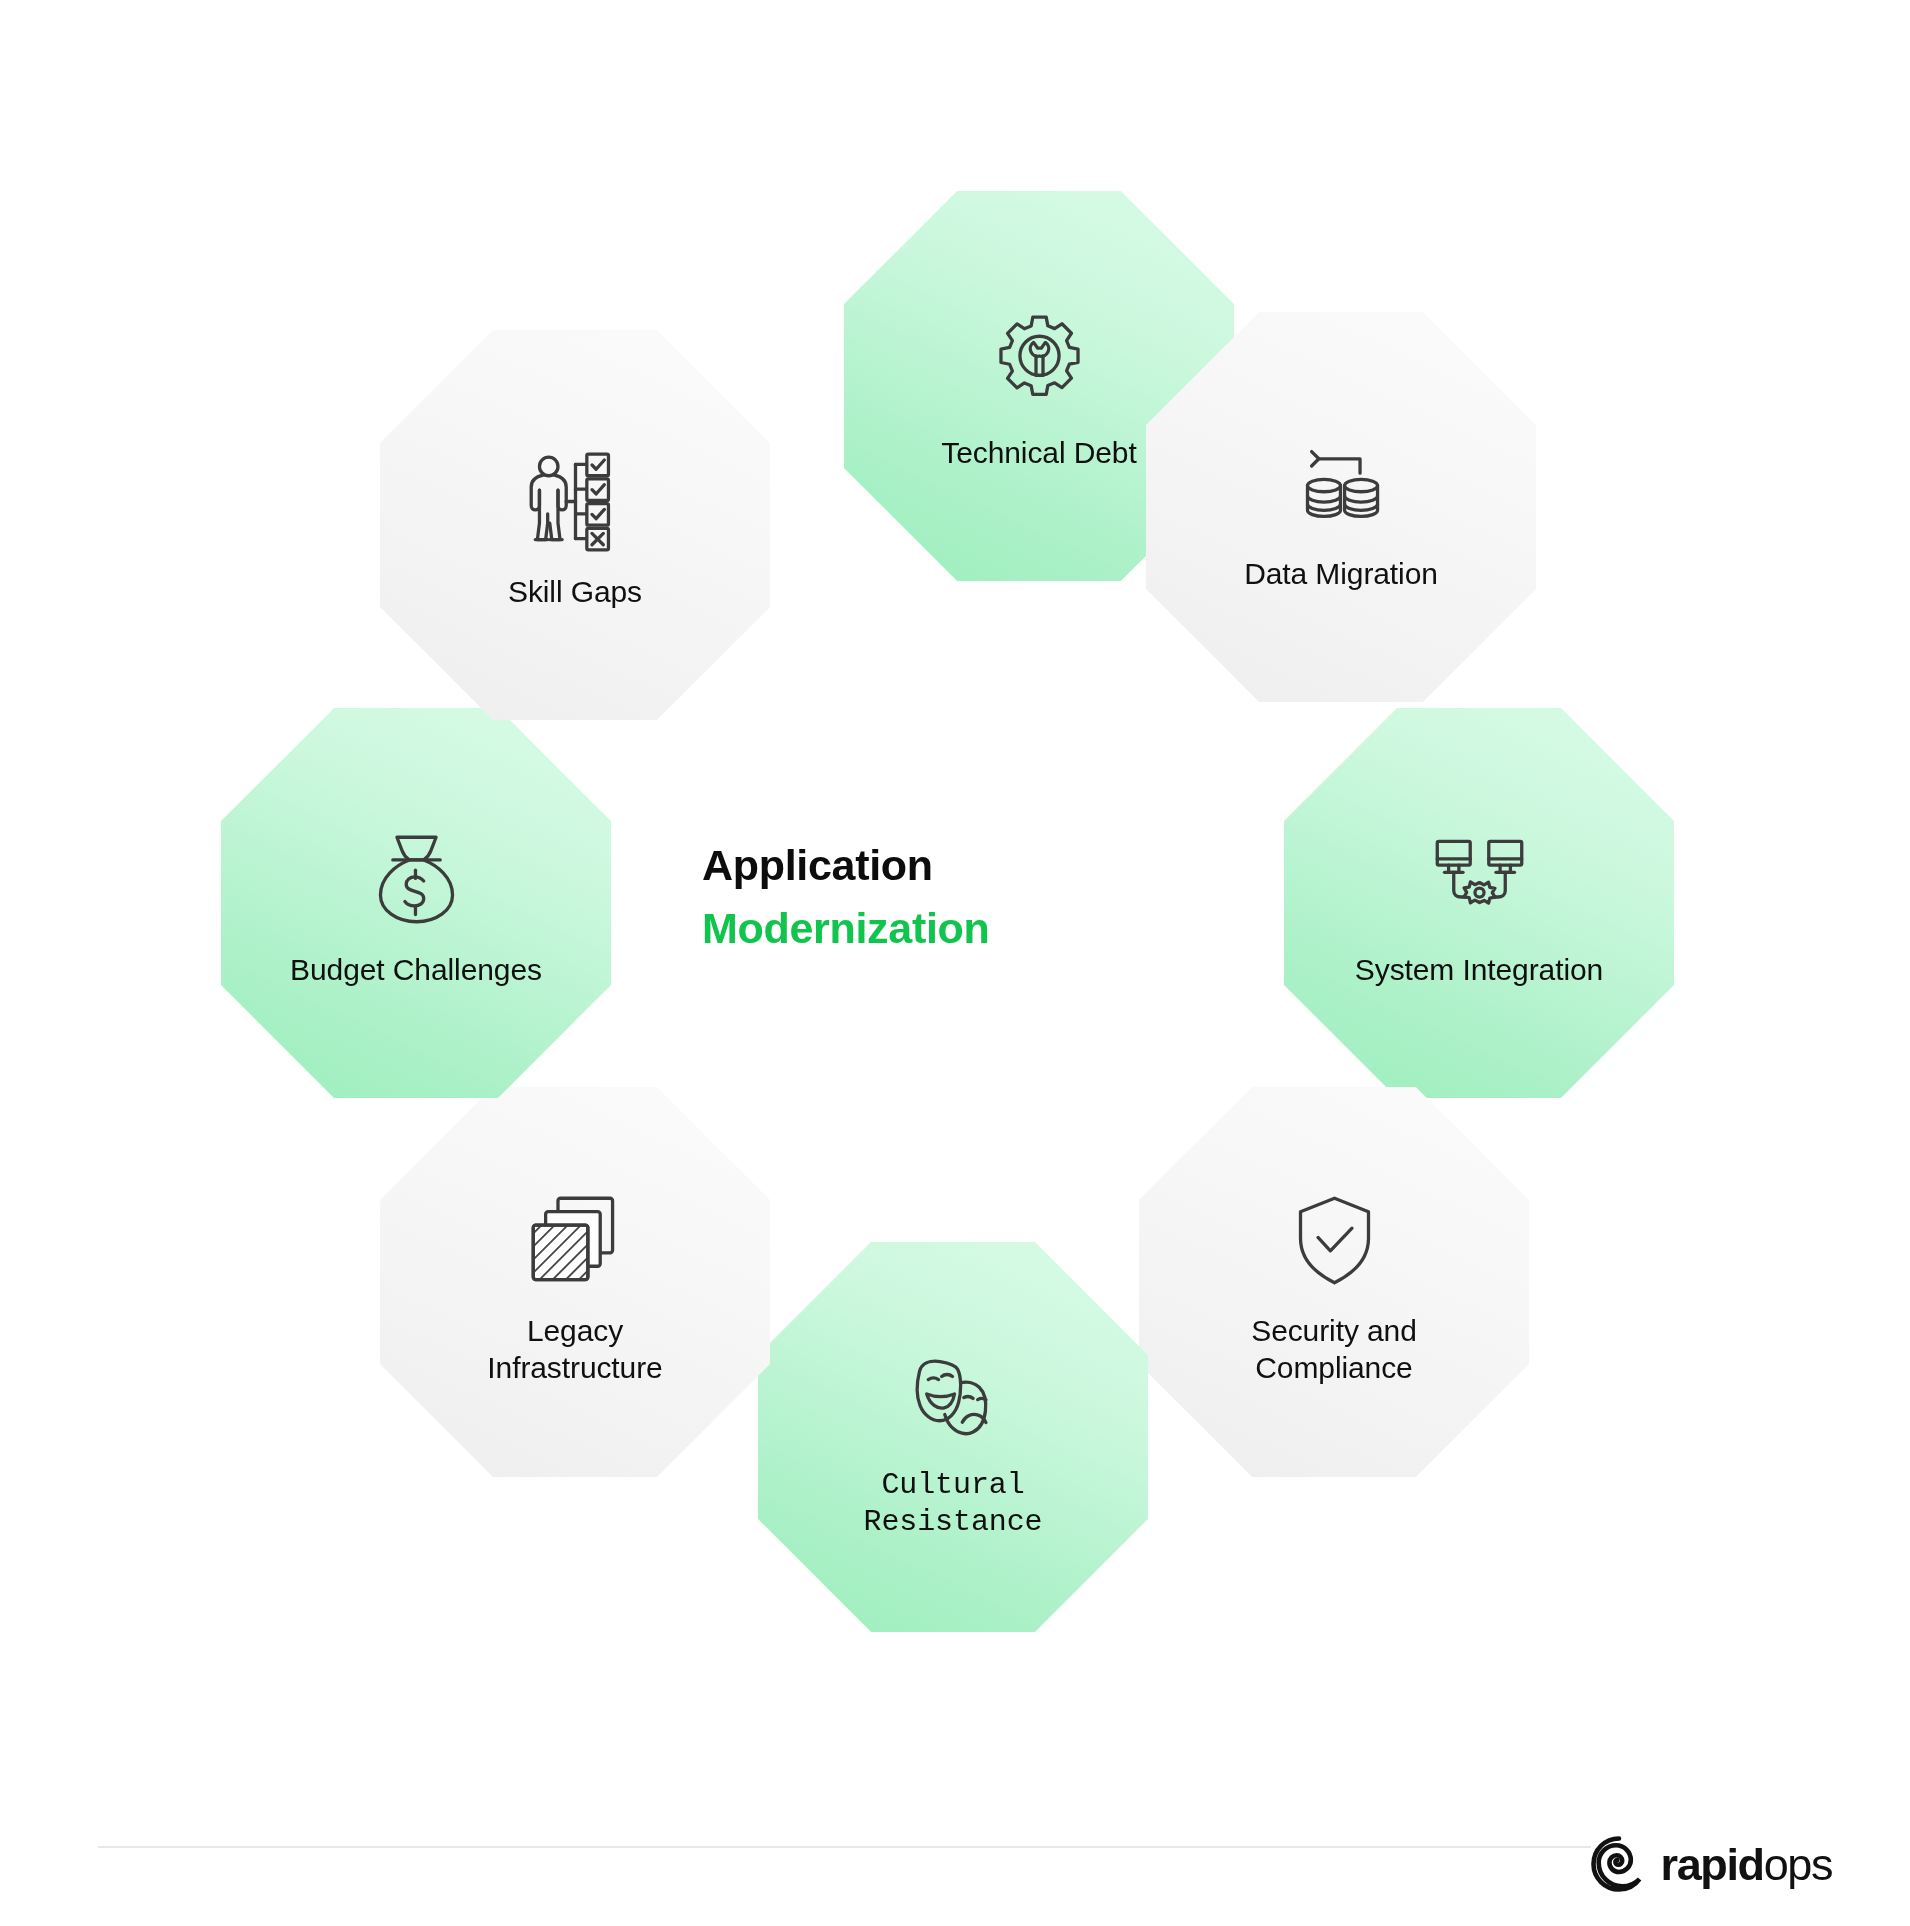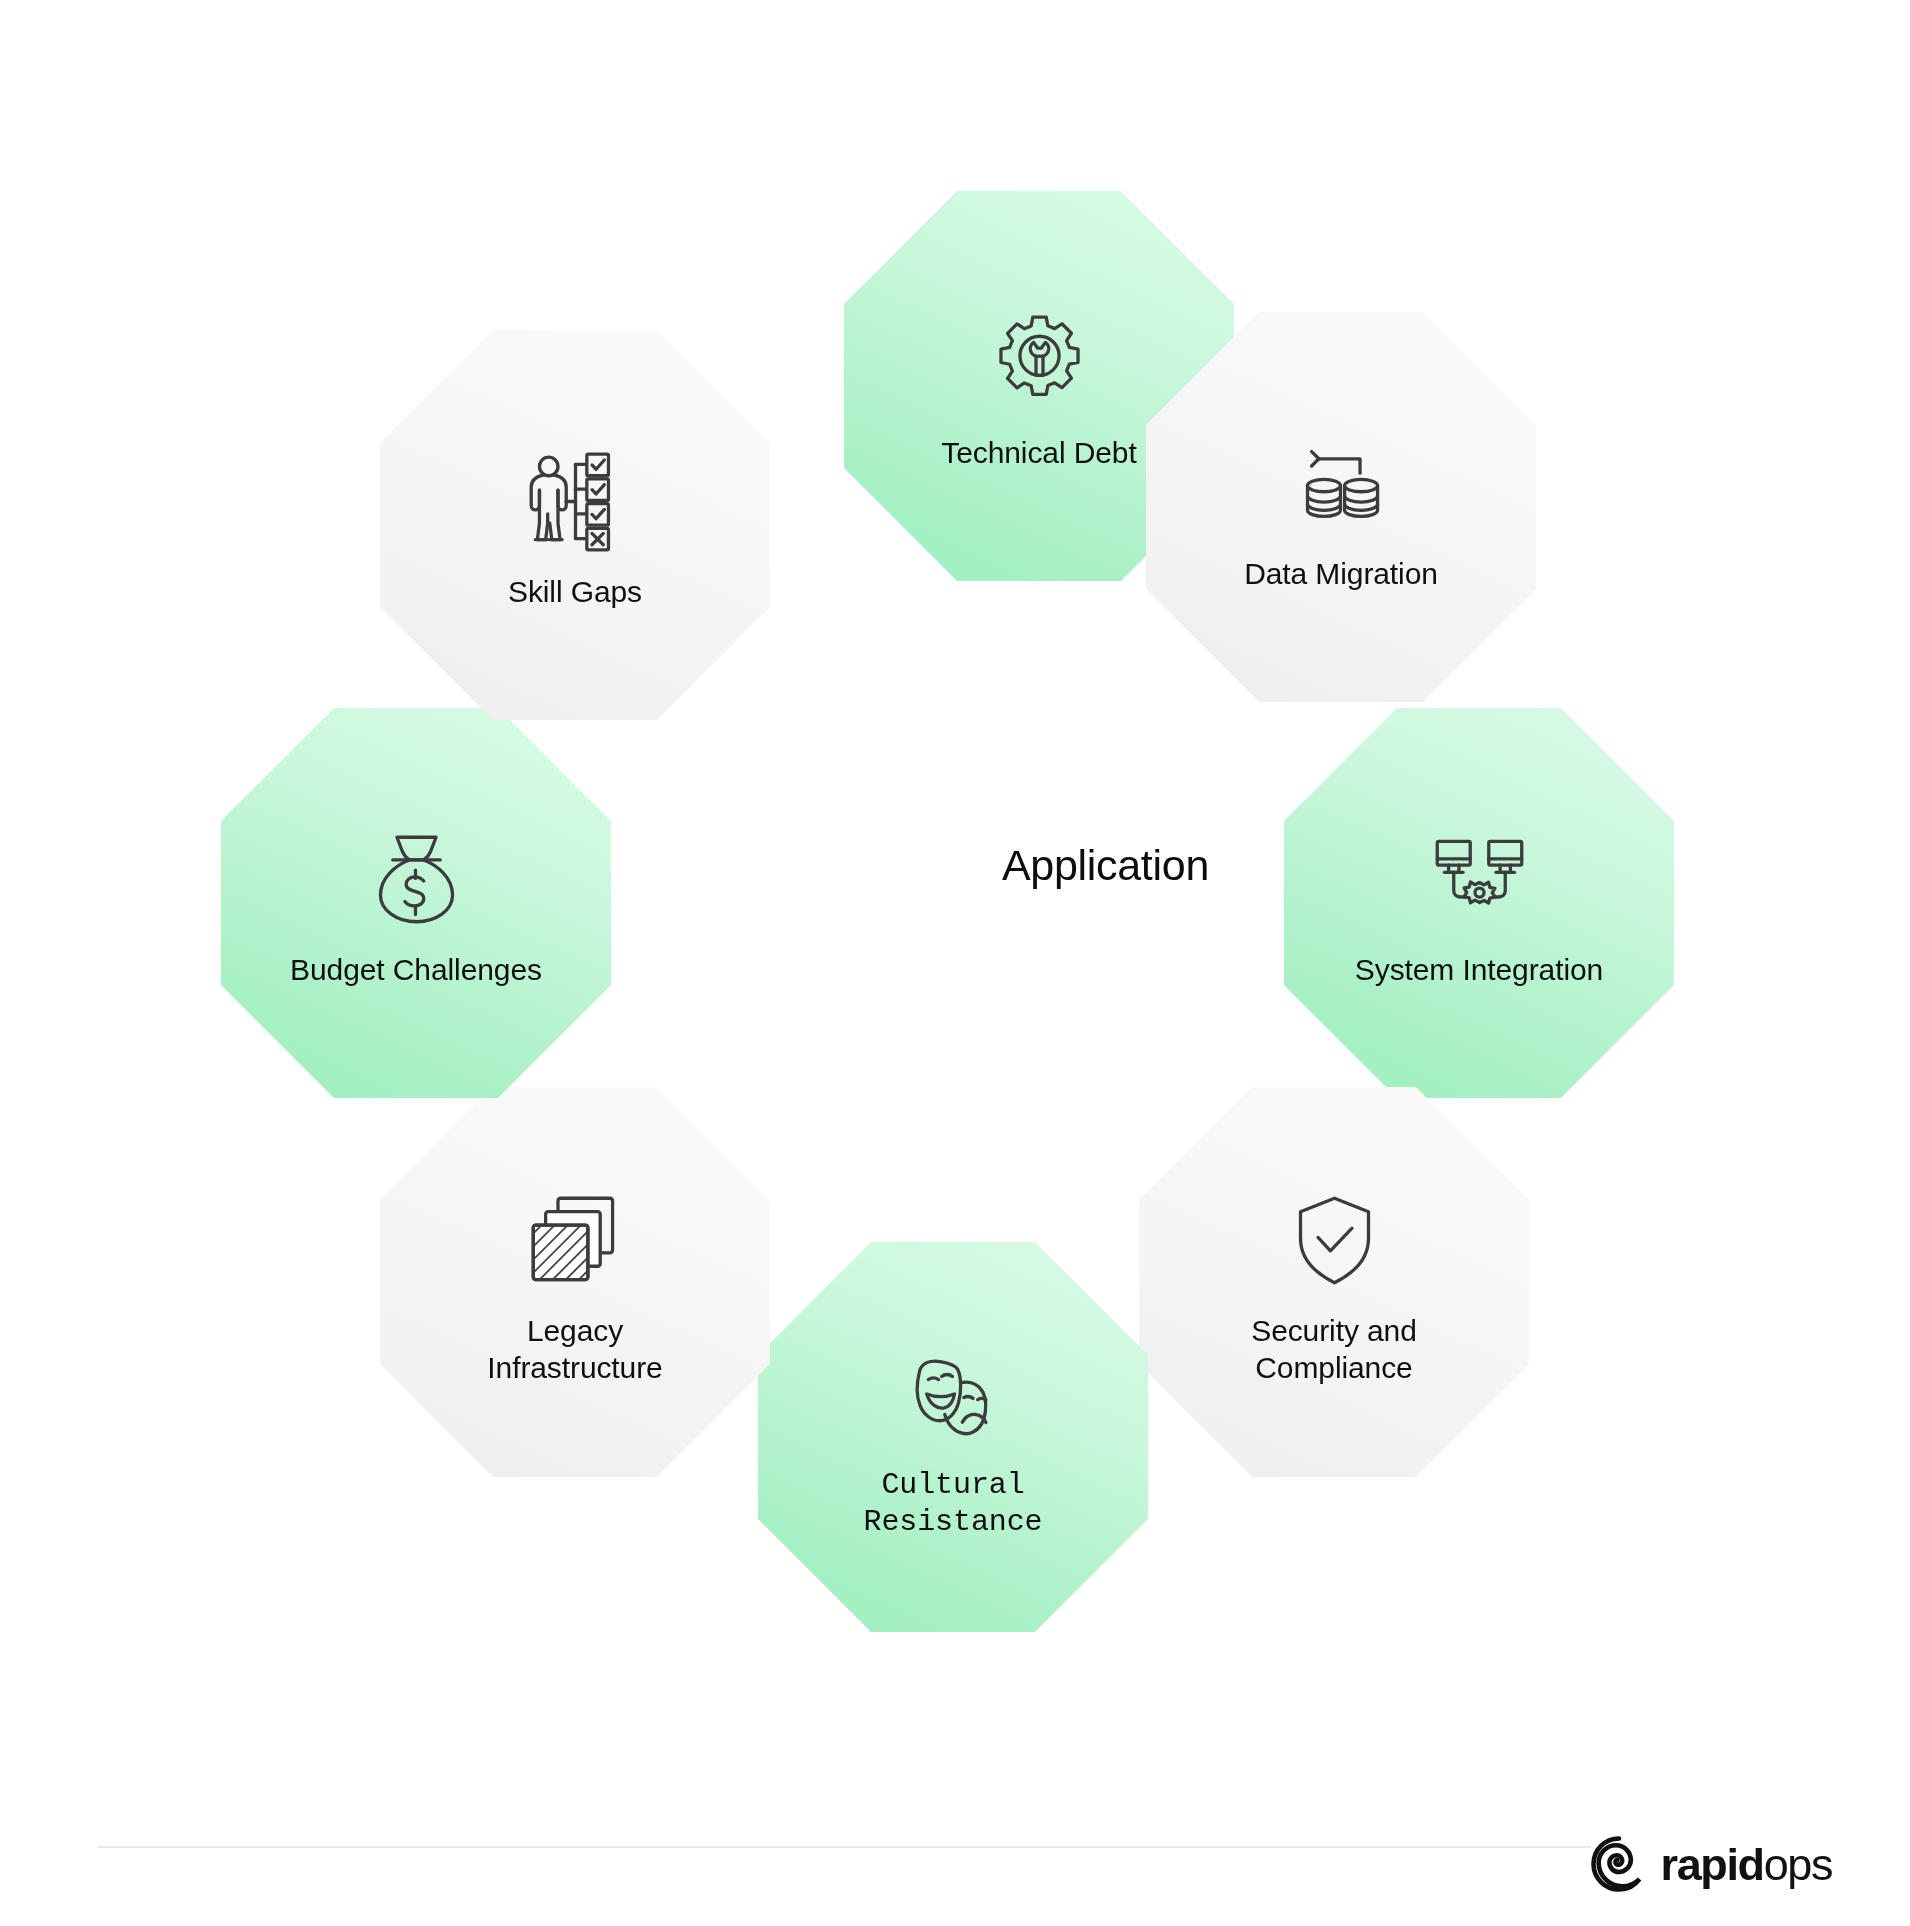--- a/index.html
+++ b/index.html
@@ -45,22 +45,22 @@
     white-space:pre-line;
     font-weight:400;
     max-width:328px;
   }
 
   
   #center-title{
     position:absolute;
     left:702px;top:834px;
     width:507px;
-    text-align:right;
-    font-weight:normal;
+    text-align:left;
+    font-weight:bold;
     font-size:43px;
     line-height:63px;
     color:#0d0d0d;
     letter-spacing:-0.3px;
   }
   #center-title .hl{color:#11c44e;}
 
   
   #footer-rule{
     position:absolute;left:98px;top:1846px;width:1493px;height:2px;
@@ -246,20 +246,21 @@
 </g>
             </svg>
           </span>
           <div class="tile-label">Skill Gaps</div>
         </div>
       </div>
     </div>
 
   <div id="center-title">
     <div>Application</div>
+    <div class="hl">Modernization</div>
   </div>
 
   <div id="footer-rule"></div>
 
   <div id="logo">
     <span class="mark">
       <svg viewBox="0 0 56 56" width="56" height="56" aria-hidden="true">
         <path d="M28 2.5C13.9 2.5 2.5 13.9 2.5 28S13.9 53.5 28 53.5c8.4 0 15.9-4.1 20.5-10.4C44 47.7 38 50.4 31.4 50.4 18.3 50.4 7.7 39.8 7.7 26.7 7.7 17.1 15.5 9.3 25.1 9.3c8.1 0 14.7 6.6 14.7 14.7 0 6.6-5.4 12-12 12-5.2 0-9.4-4.2-9.4-9.4 0-4 3.3-7.3 7.3-7.3 3 0 5.5 2.5 5.5 5.5 0 2.2-1.8 4-4 4-1.5 0-2.8-1.2-2.8-2.8 0-1 .8-1.9 1.9-1.9" fill="none" stroke="#111111" stroke-width="4.6" stroke-linecap="round"></path>
       </svg>
     </span>

